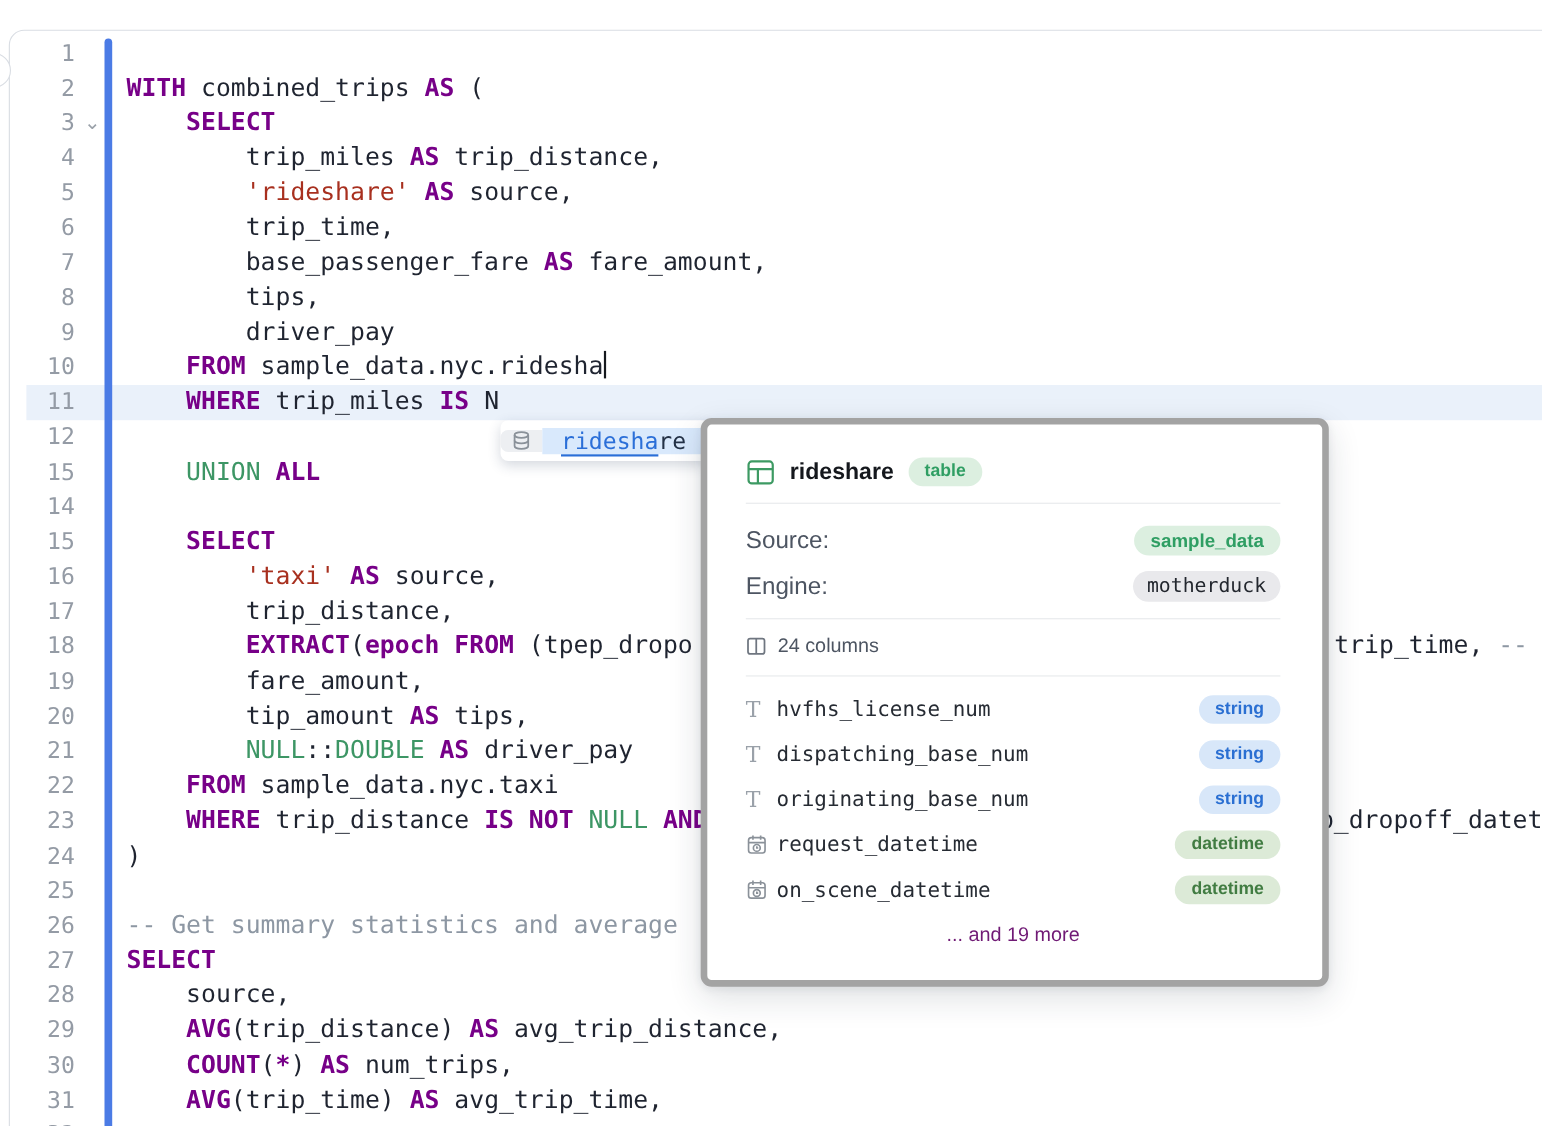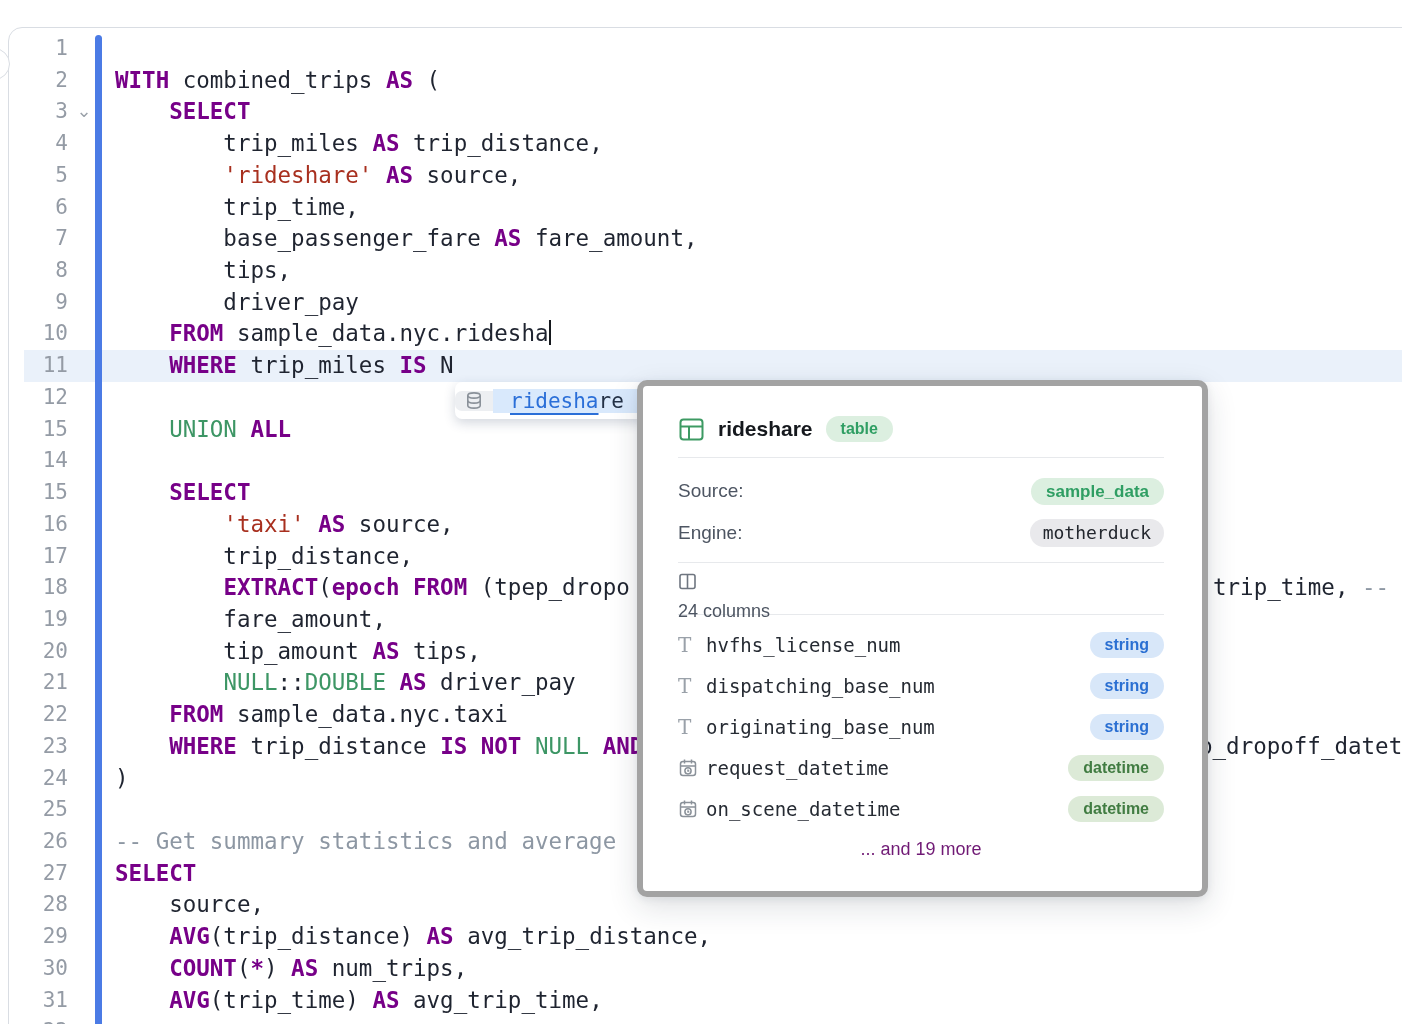--- a/index.html
+++ b/index.html
@@ -48,22 +48,22 @@
 
   
   .popup{position:absolute;left:637px;top:380px;width:571px;height:517px;background:#fff;z-index:7;
          border-radius:10px;border:6px solid #a3a3a3;box-sizing:border-box;
          box-shadow:0 10px 30px rgba(30,40,60,.14),0 2px 8px rgba(30,40,60,.08);
          padding:0 38px 0 35px;}
   .pp-header{display:flex;align-items:center;gap:13px;height:34px;margin-top:26px;}
   .pp-title{font-size:21px;font-weight:bold;color:#15181d;}
   .pp-div{height:1px;background:var(--divider);}
   .pp-row{display:flex;align-items:center;justify-content:space-between;height:34px;}
-  .pp-label{font-size:19px;color:var(--muted);}
-  .pp-cols-row{display:flex;align-items:flex-start;gap:10px;height:30px;font-size:18px;color:var(--muted);flex-direction:column;}
+  .pp-label{font-size:22px;color:var(--muted);}
+  .pp-cols-row{display:flex;align-items:center;gap:10px;height:30px;font-size:18px;color:var(--muted);}
   .col-row{display:flex;align-items:center;height:33px;margin-bottom:8px;}
   .col-icon{width:28px;display:flex;align-items:center;color:var(--faint);}
   .t-glyph{font-family:"DejaVu Serif",serif;font-size:20px;color:var(--faint);}
   .col-name{flex:1;font-family:"DejaVu Sans Mono",monospace;font-size:19px;color:#262b33;}
   .badge{display:inline-flex;align-items:center;border-radius:999px;padding:5px 15px;
          font-size:16px;font-weight:bold;line-height:1;}
   .badge-green{background:var(--badge-green-bg);color:var(--badge-green-text);}
   .badge-gray{background:var(--badge-gray-bg);color:var(--badge-gray-text);
               font-family:"DejaVu Sans Mono",monospace;font-weight:normal;font-size:18px;padding:5px 13px;}
   .badge-blue{background:var(--badge-blue-bg);color:var(--badge-blue-text);}

